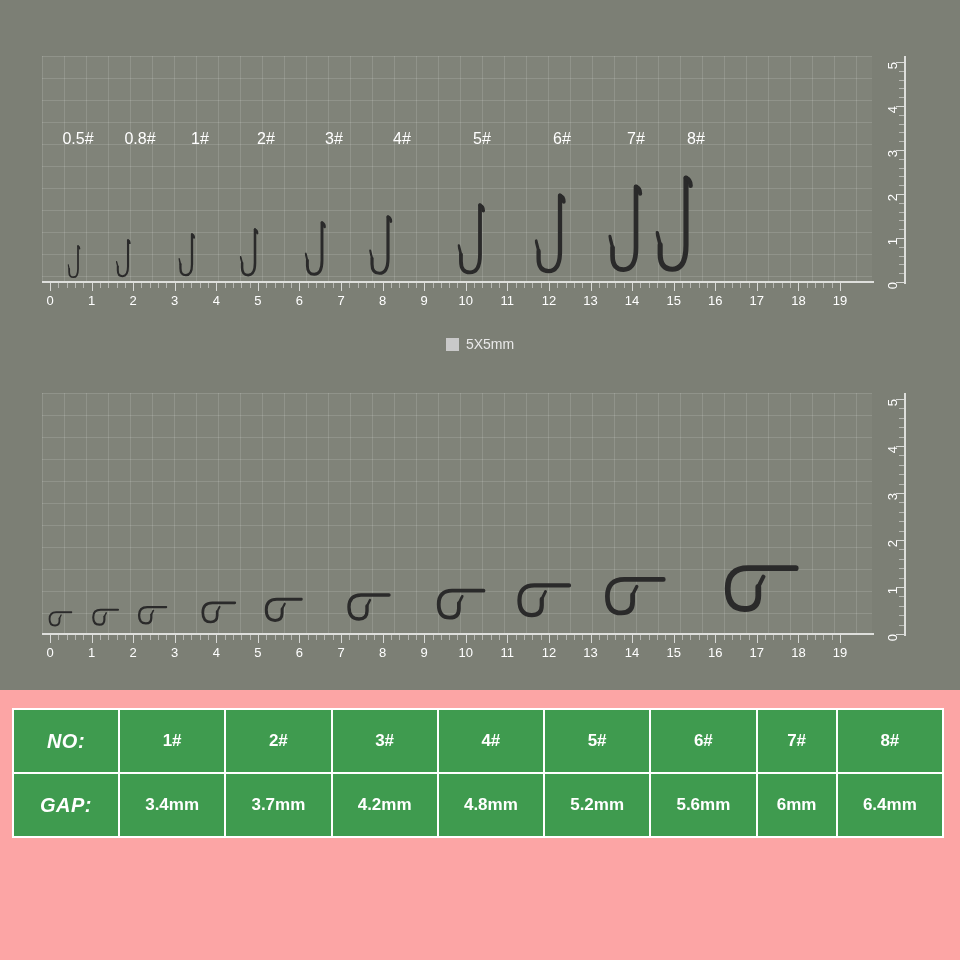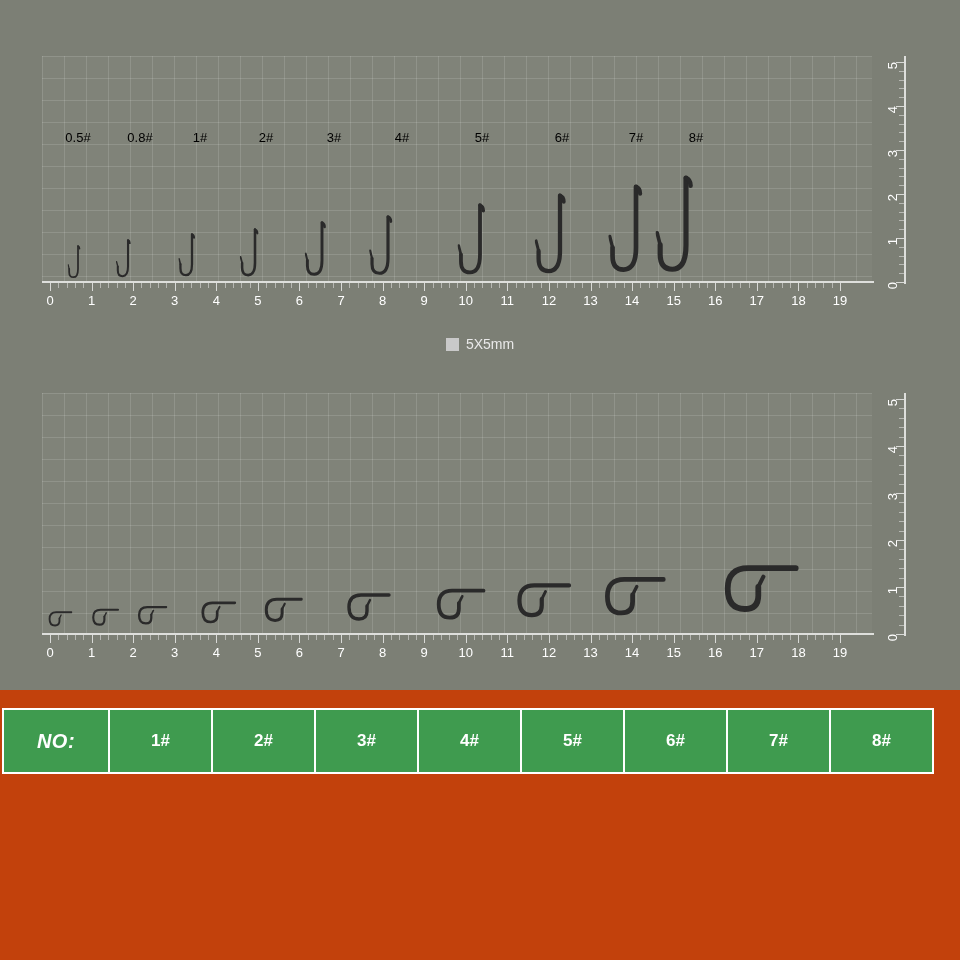--- a/index.html
+++ b/index.html
@@ -57,21 +57,21 @@
     position:absolute;right:0;height:1px;width:8px;background:rgba(255,255,255,.7);
   }
   .vruler .tick.minor{width:5px;background:rgba(255,255,255,.45);}
   .vruler .lab{
     position:absolute;right:12px;font-size:13px;color:#fff;
     transform:translateY(-50%) rotate(-90deg);transform-origin:right center;
   }
 
   
   .sizelab{
-    position:absolute;font-size:13px;color:#000000;
+    position:absolute;font-size:16px;color:#ffffff;
     transform:translateX(-50%);white-space:nowrap;
   }
 
   
   .hook{position:absolute;transform:translateX(-50%);}
   .hook svg{display:block;}
 
   
   .legend{
     position:absolute;left:0;width:960px;text-align:center;
@@ -80,22 +80,22 @@
   .panel.one .legend{top:316px;}
   .panel.two .legend{top:325px;}
   .legend .sw{
     display:inline-block;width:13px;height:13px;background:#c9c9c9;
     margin-right:7px;vertical-align:-2px;
   }
 
   
   .tablewrap{
     position:absolute;left:0;top:690px;width:960px;height:270px;
-    background:#c2410c;
-    padding:18px 2px;box-sizing:border-box;
+    background:#fca5a5;
+    padding:18px 12px;box-sizing:border-box;
   }
   table{
     width:932px;border-collapse:collapse;
     background:#3f9b4f;
   }
   table td{
     border:2px solid #ffffff;
     height:60px;
     text-align:center;
     color:#ffffff;
@@ -602,17 +602,28 @@
             <td class="rowhead">NO:</td>
             <td>1#</td>
             <td>2#</td>
             <td>3#</td>
             <td>4#</td>
             <td>5#</td>
             <td>6#</td>
             <td>7#</td>
             <td>8#</td>
           </tr>
+          <tr>
+            <td class="rowhead">GAP:</td>
+            <td>3.4mm</td>
+            <td>3.7mm</td>
+            <td>4.2mm</td>
+            <td>4.8mm</td>
+            <td>5.2mm</td>
+            <td>5.6mm</td>
+            <td>6mm</td>
+            <td>6.4mm</td>
+          </tr>
         </tbody>
     </table>
   </div>
 
 </div>
 
 </body></html>

